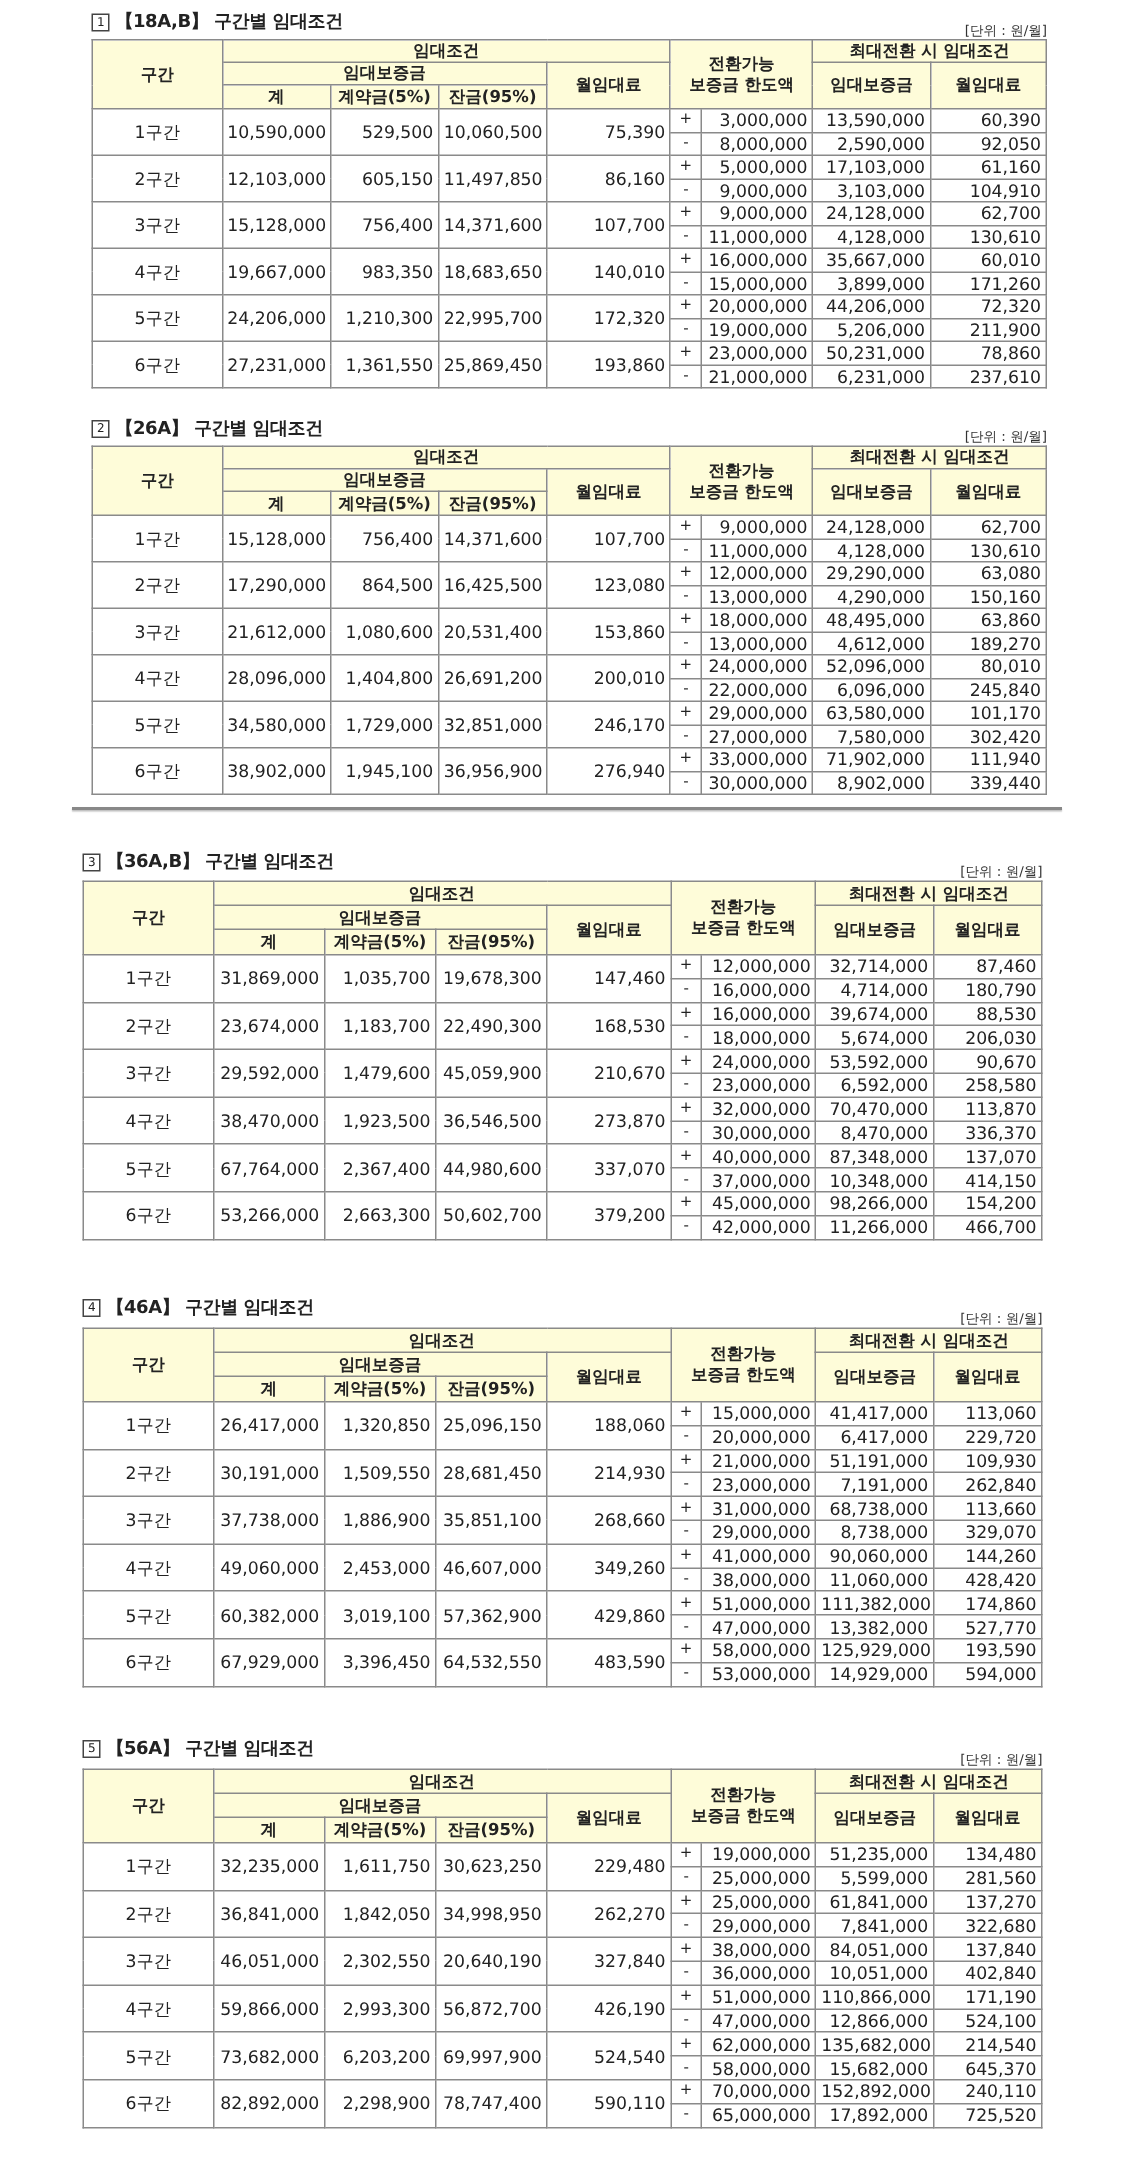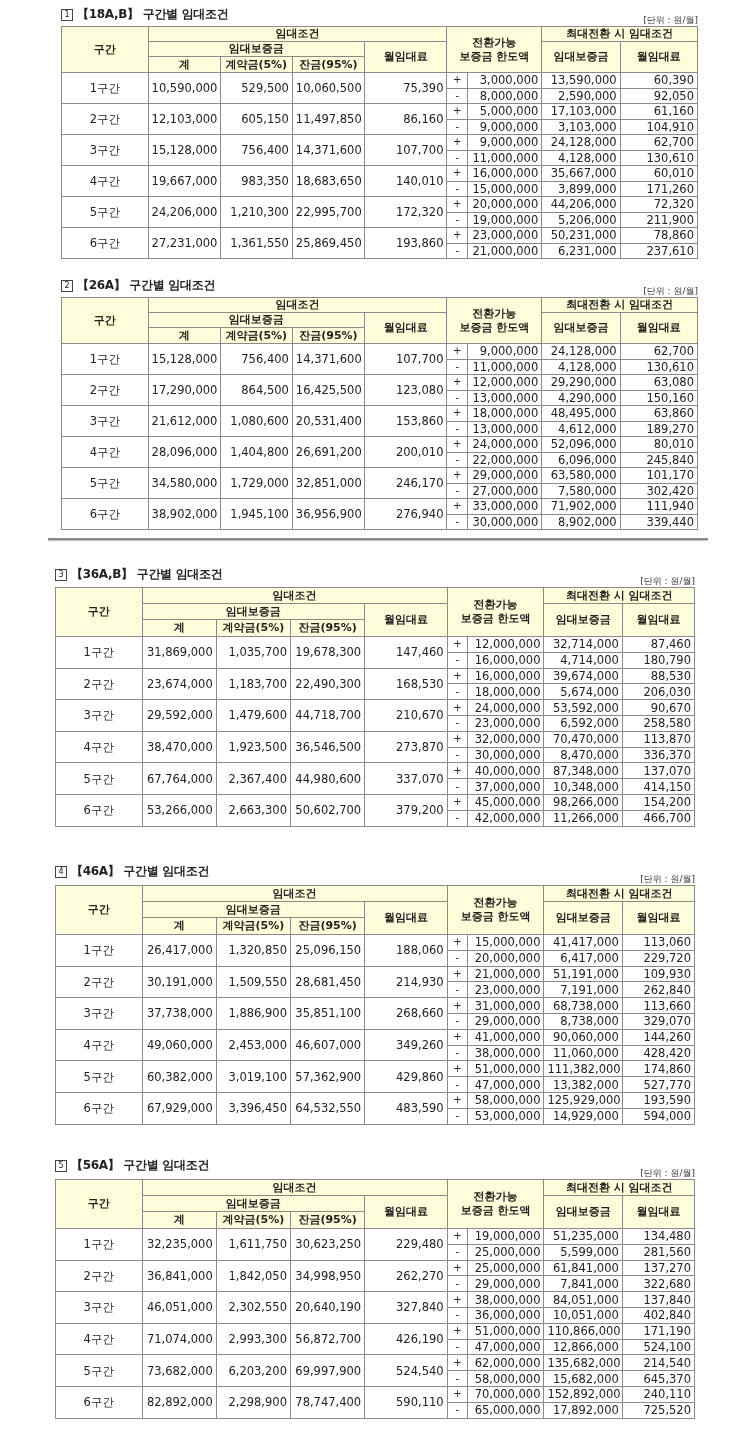--- a/index.html
+++ b/index.html
@@ -379,21 +379,21 @@
           <tr style="height: 15.8px;">
             <td class="sign">-</td>
             <td class="num">18,000,000</td>
             <td class="num">5,674,000</td>
             <td class="num">206,030</td>
           </tr>
           <tr style="height: 15.8px;">
             <td class="grade" rowspan="2">3구간</td>
             <td class="num" rowspan="2">29,592,000</td>
             <td class="num" rowspan="2">1,479,600</td>
-            <td class="num" rowspan="2">44,718,700</td>
+            <td class="num" rowspan="2">45,059,900</td>
             <td class="num" rowspan="2">210,670</td>
             <td class="sign">+</td>
             <td class="num">24,000,000</td>
             <td class="num">53,592,000</td>
             <td class="num">90,670</td>
           </tr>
           <tr style="height: 15.8px;">
             <td class="sign">-</td>
             <td class="num">23,000,000</td>
             <td class="num">6,592,000</td>
@@ -682,21 +682,21 @@
             <td class="num">137,840</td>
           </tr>
           <tr style="height: 15.8px;">
             <td class="sign">-</td>
             <td class="num">36,000,000</td>
             <td class="num">10,051,000</td>
             <td class="num">402,840</td>
           </tr>
           <tr style="height: 15.8px;">
             <td class="grade" rowspan="2">4구간</td>
-            <td class="num" rowspan="2">71,074,000</td>
+            <td class="num" rowspan="2">59,866,000</td>
             <td class="num" rowspan="2">2,993,300</td>
             <td class="num" rowspan="2">56,872,700</td>
             <td class="num" rowspan="2">426,190</td>
             <td class="sign">+</td>
             <td class="num">51,000,000</td>
             <td class="num">110,866,000</td>
             <td class="num">171,190</td>
           </tr>
           <tr style="height: 15.8px;">
             <td class="sign">-</td>

